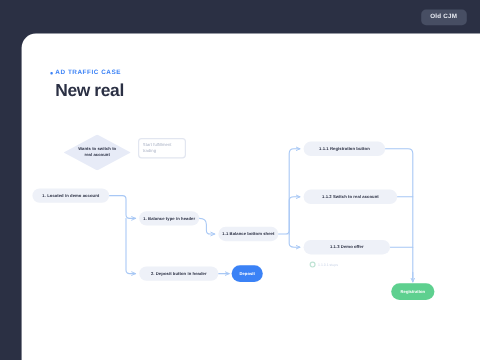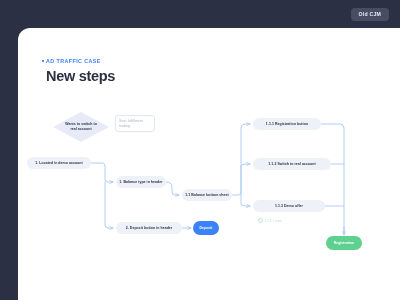--- a/index.html
+++ b/index.html
@@ -110,21 +110,21 @@
     <div class="old-cjm">Old CJM</div>
   </div>
 
   <div class="card">
 
     <div class="eyebrow">
       <span class="dot"></span>
       <span>AD TRAFFIC CASE</span>
     </div>
 
-    <div class="page-title">New steps</div>
+    <div class="page-title">New real</div>
 
     <div class="canvas">
 
       <svg class="wires" viewBox="0 0 382 272">
         <defs>
           <marker id="ah" markerWidth="5" markerHeight="5" refX="4" refY="2.5" orient="auto">
             <path d="M0,0.7 L4,2.5 L0,4.3" fill="none" stroke="#a8c8f5" stroke-width="0.9"></path>
           </marker>
         </defs>
         <g fill="none" stroke="#a8c8f5" stroke-width="0.9" stroke-linecap="round" stroke-linejoin="round">

